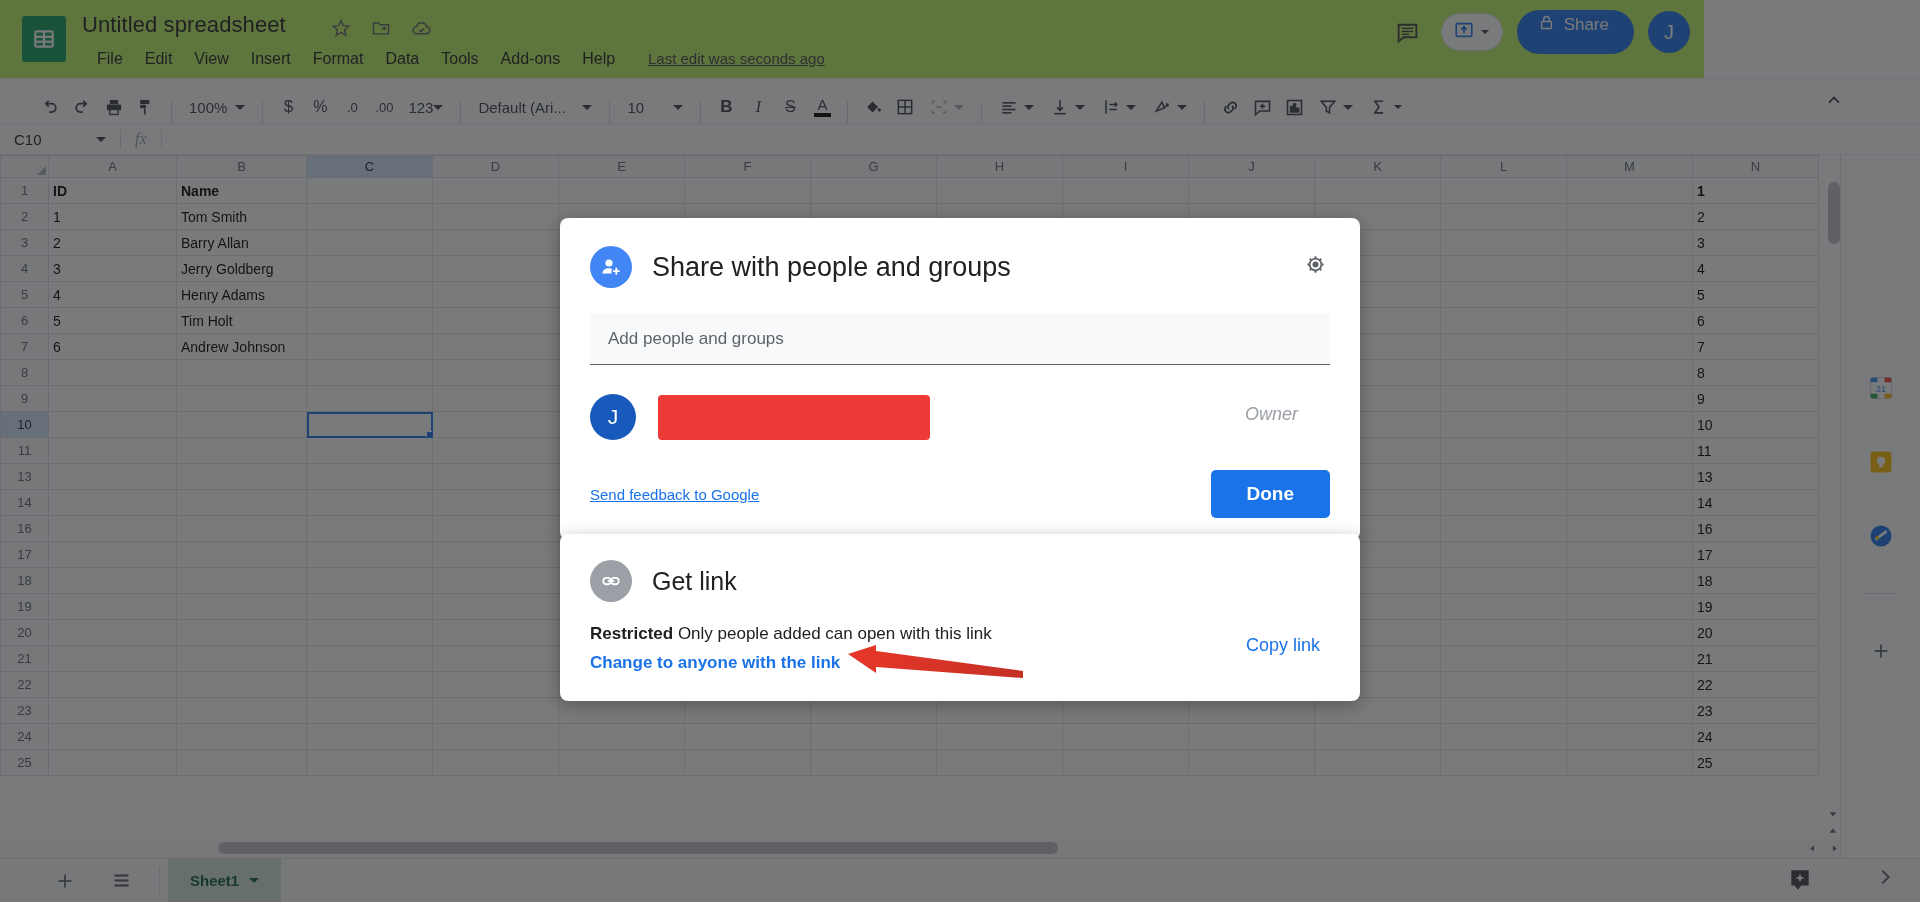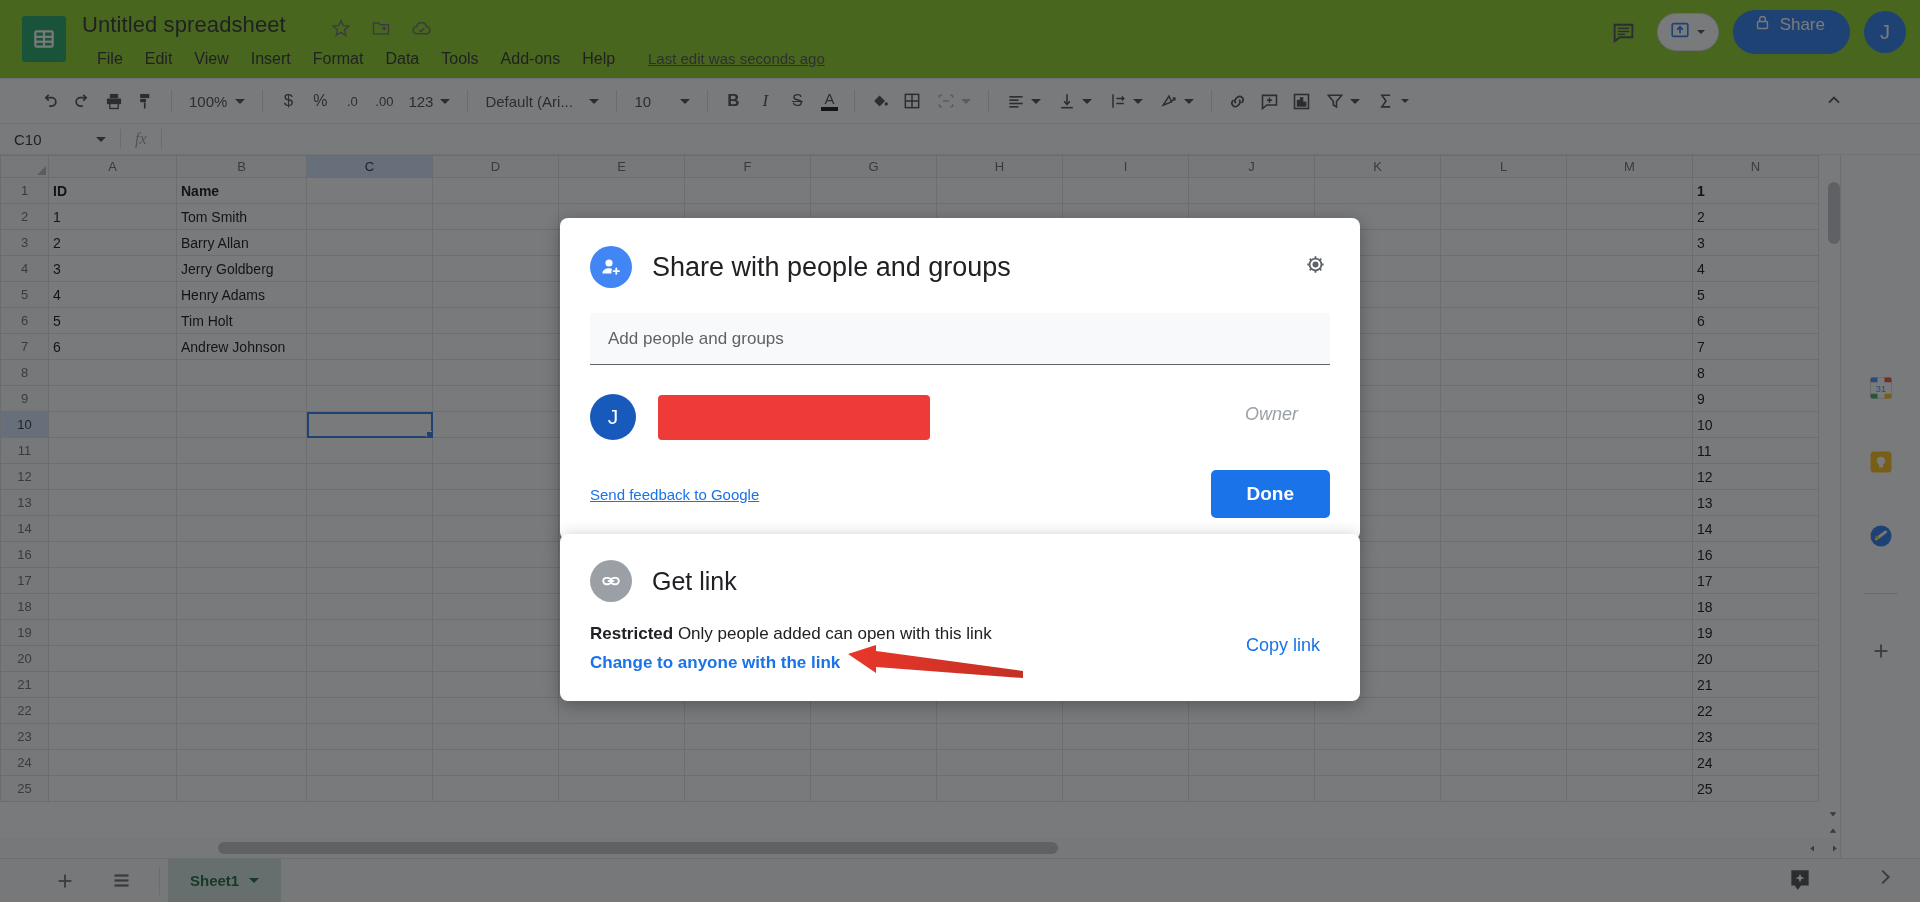--- a/index.html
+++ b/index.html
@@ -11,22 +11,22 @@
     background: #fff;
   }
   #app {
     position: relative;
     width: 1920px; height: 902px;
     background: #fff;
   }
 
   
   .topbar {
-    position: absolute; top: 0; left: 0; width: 1920px; height: 78px;
-    background: #84cc16;
+    position: absolute; top: 0; left: 0; width: 1704px; height: 78px;
+    background: #bef264;
   }
   .sheets-logo {
     position: absolute; left: 22px; top: 16px;
     width: 44px; height: 46px;
     background: #0f9d58; border-radius: 3px;
     display: flex; align-items: center; justify-content: center;
   }
   .sheets-logo svg { display:block; }
   .doc-title {
     position: absolute; left: 82px; top: 12px;
@@ -63,21 +63,21 @@
     width: 42px; height: 42px; border-radius: 50%;
     background: #1a73e8; color: #fff;
     display: flex; align-items: center; justify-content: center;
     font-size: 20px; cursor: pointer;
   }
 
   
   .toolbar {
     position: absolute; top: 78px; left: 0; width: 1920px; height: 45px;
     background: #fff; border-top: 1px solid #e8eaed;
-    display: flex; align-items: center; padding-left: 34px; gap: 0px;
+    display: flex; align-items: flex-end; padding-left: 34px; gap: 0px;
   }
   .tb { height: 32px; min-width: 32px; display: flex; align-items:center; justify-content:center;
         color: #3c4043; cursor: pointer; border-radius: 3px; padding: 0 4px;}
   .tb-text { font-size: 15px; color: #3c4043; }
   .tb-sep { width: 1px; height: 22px; background: #dadce0; margin: 0 9px; }
   .tb-combo { display:flex; align-items:center; gap:8px; padding: 0 8px; height:32px; cursor:pointer; }
   .caret { width: 0; height: 0; border-left: 5px solid transparent; border-right: 5px solid transparent;
            border-top: 5px solid #3c4043; }
   .caret.sm { border-left-width:4px; border-right-width:4px; border-top-width:4px; }
   .tb-collapse { position:absolute; right: 70px; top: 6px; }
@@ -367,21 +367,21 @@
     </div>
     <div class="tb">
       <span class="tb-text" style="font-size:16px">%</span>
     </div>
     <div class="tb">
       <span class="tb-text" style="font-size:13px">.0</span>
     </div>
     <div class="tb">
       <span class="tb-text" style="font-size:13px">.00</span>
     </div>
-    <div class="tb-combo" style="gap:7px">
+    <div class="tb-combo" style="gap:0">
       <span class="tb-text">123</span>
       <span class="caret"></span>
     </div>
 
     <div class="tb-sep"></div>
 
     <div class="tb-combo" style="width:130px;justify-content:space-between">
       <span class="tb-text">Default (Ari...</span>
       <span class="caret"></span>
     </div>
@@ -723,37 +723,20 @@
             <td></td>
             <td></td>
             <td></td>
             <td></td>
             <td></td>
             <td></td>
             <td></td>
             <td>11</td>
           </tr>
           <tr>
-            <th class="rowhdr">12</th>
-            <td></td>
-            <td></td>
-            <td></td>
-            <td></td>
-            <td></td>
-            <td></td>
-            <td></td>
-            <td></td>
-            <td></td>
-            <td></td>
-            <td></td>
-            <td></td>
-            <td></td>
-            <td>12</td>
-          </tr>
-          <tr>
             <th class="rowhdr">13</th>
             <td></td>
             <td></td>
             <td></td>
             <td></td>
             <td></td>
             <td></td>
             <td></td>
             <td></td>
             <td></td>

